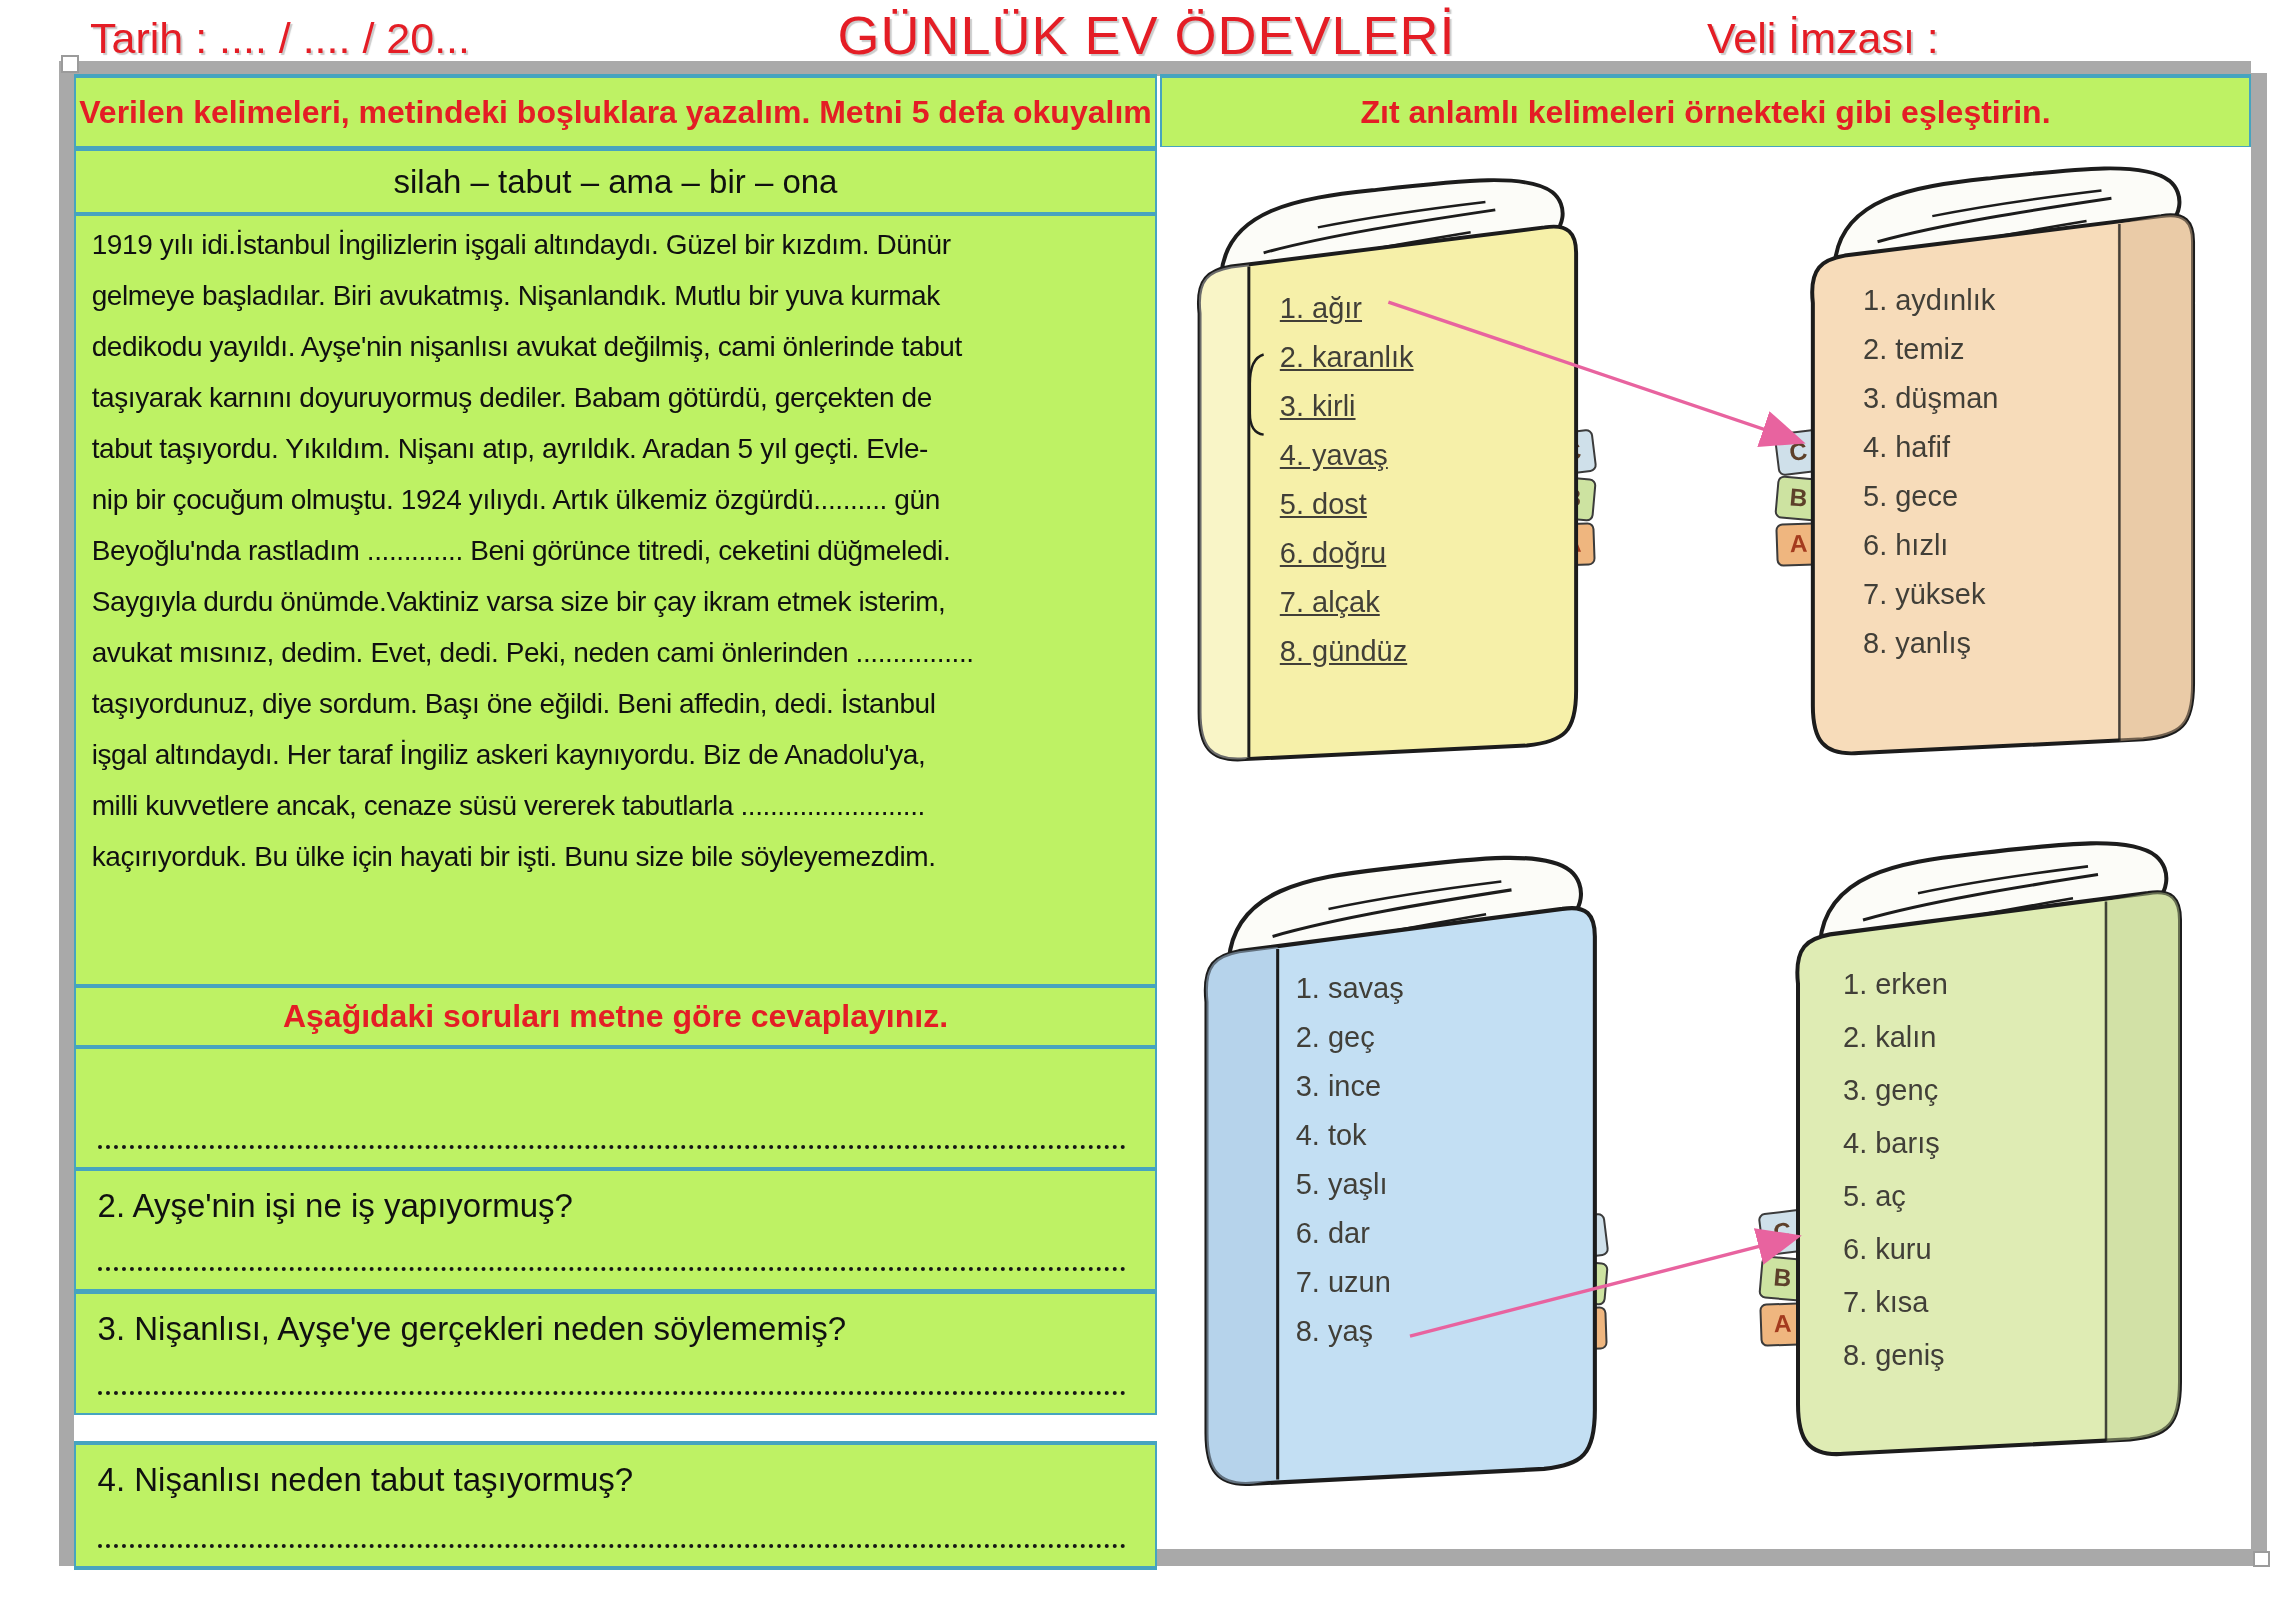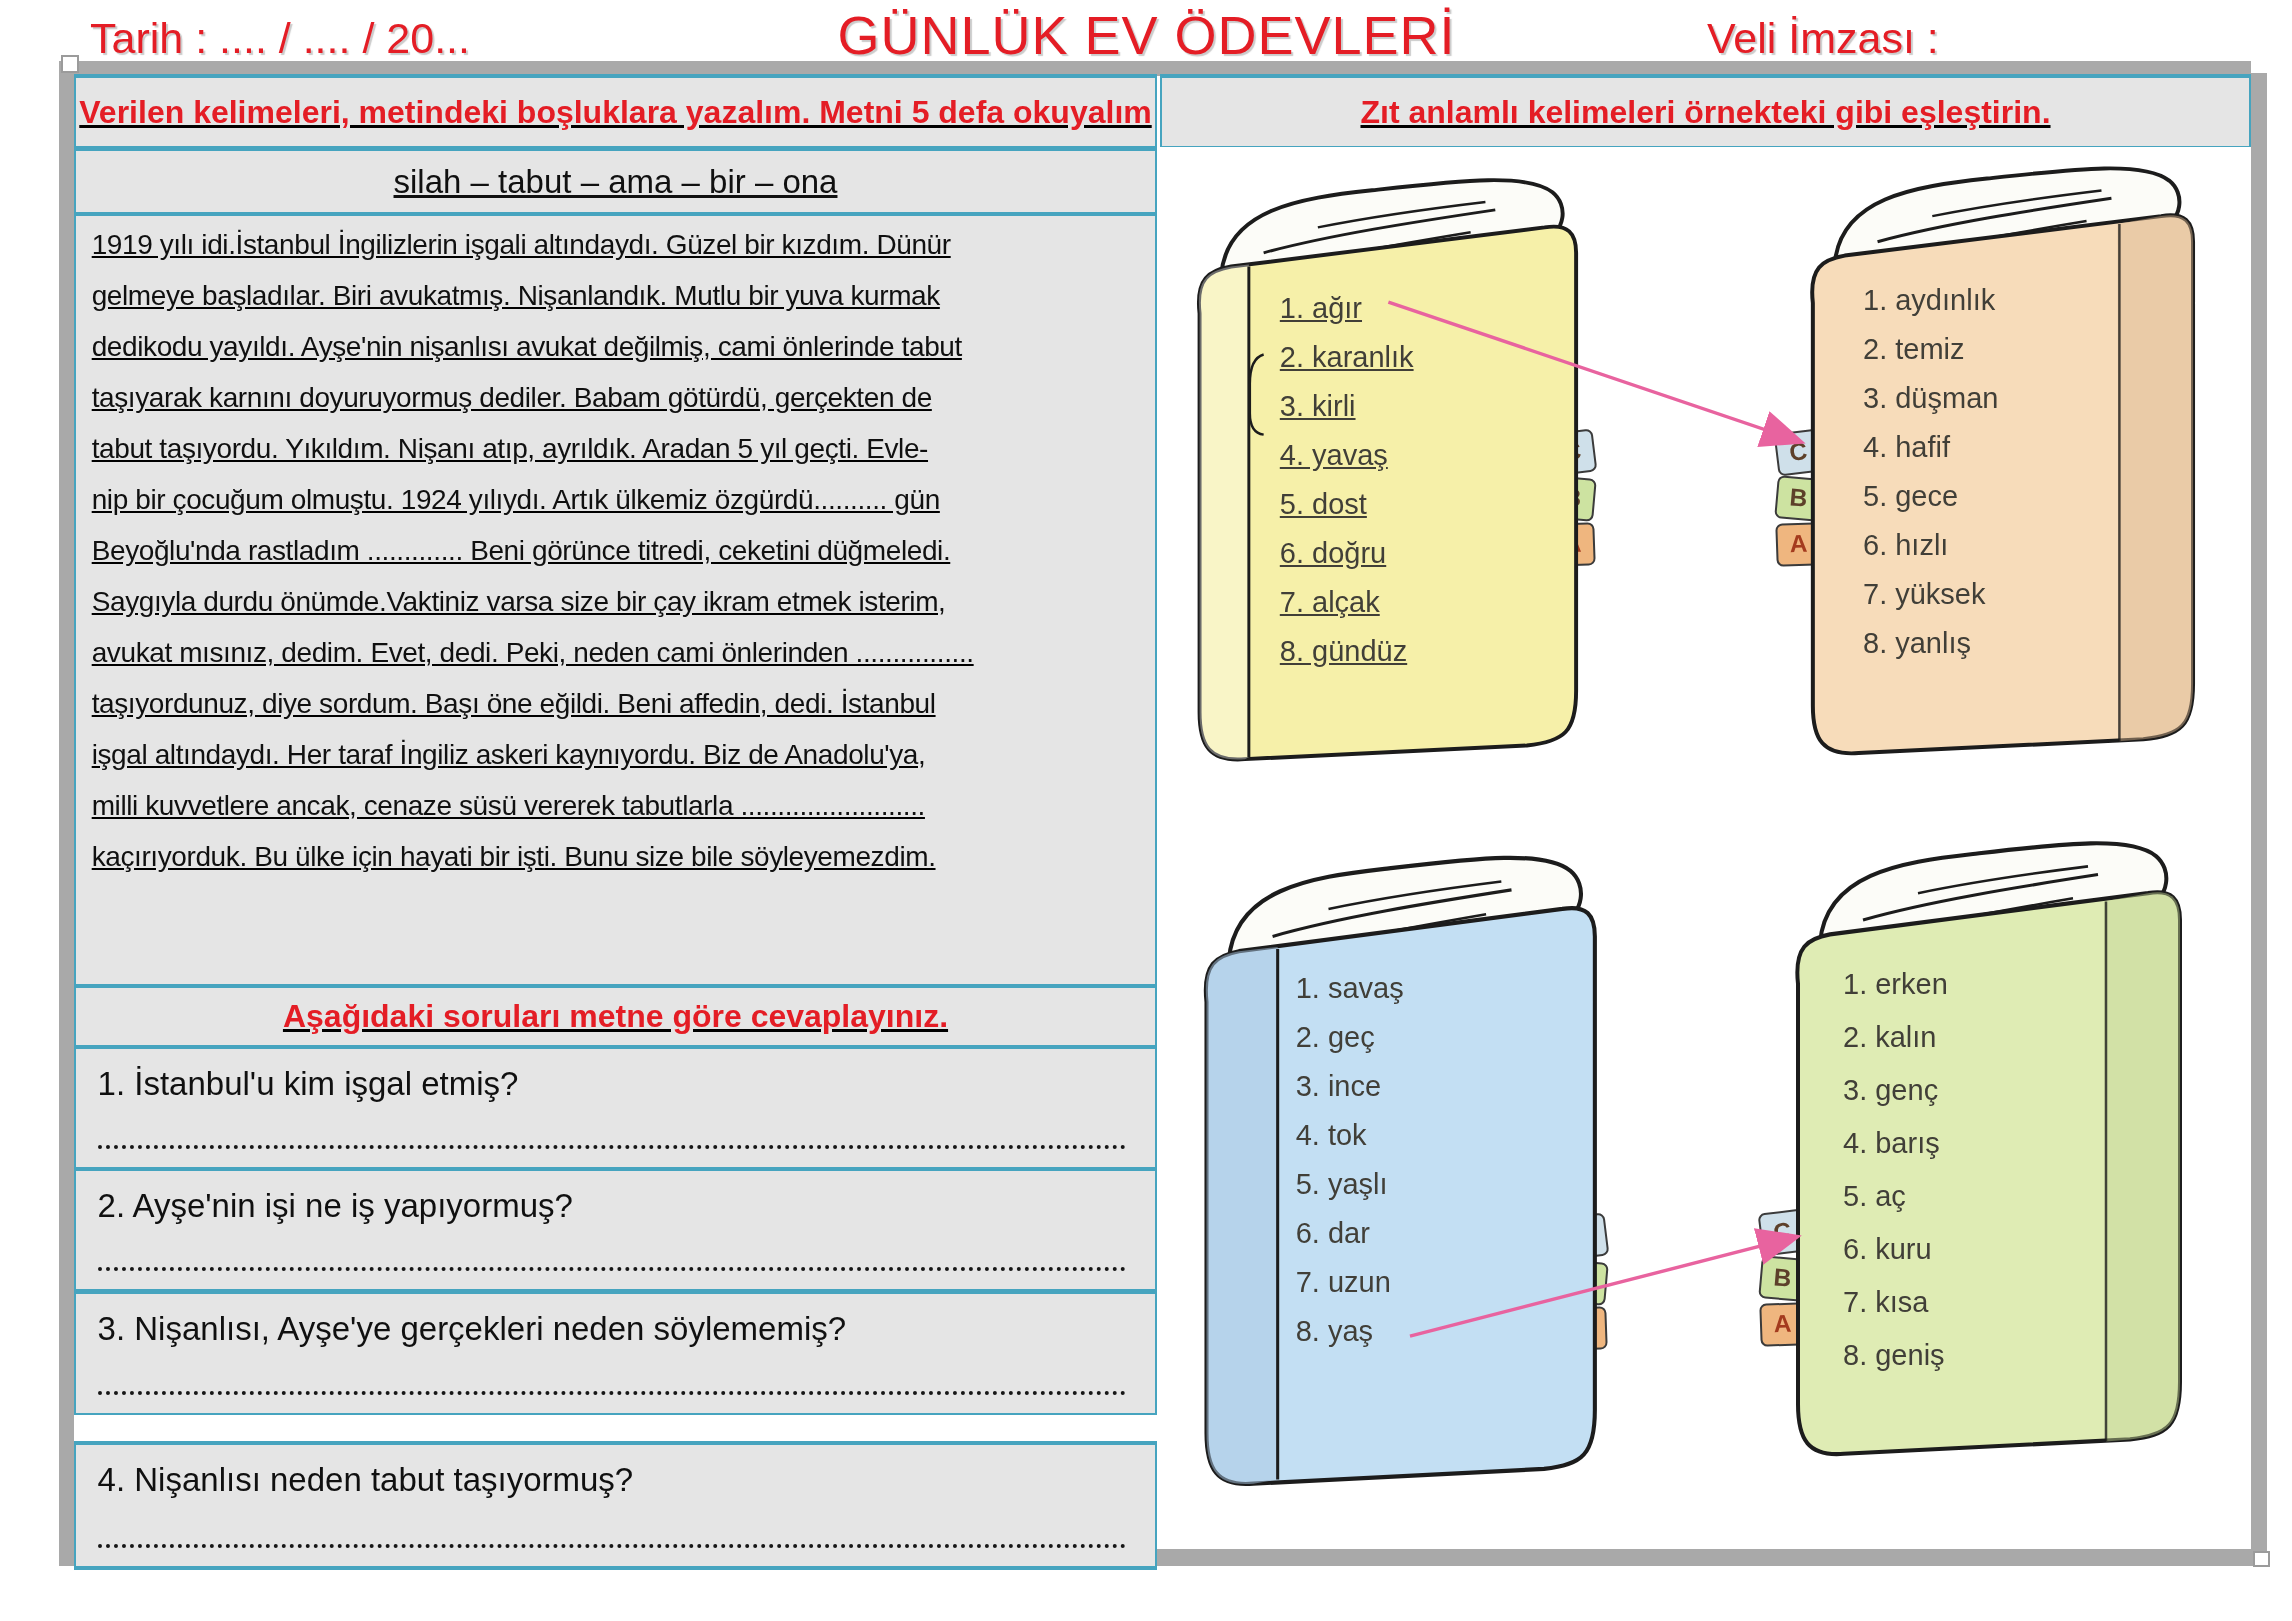--- a/index.html
+++ b/index.html
@@ -22,22 +22,22 @@
   #strip-bottom{left:59px;top:1549px;width:2208px;height:16.7px;}
   .handle{position:absolute;background:#fff;border:2px solid #9b9b9b;}
   #handle-tl{left:61px;top:55px;width:13.7px;height:13.7px;}
   #handle-br{left:2253px;top:1551px;width:12.7px;height:11.8px;}
   .tri{position:absolute;width:0;height:0;}
   #tri-tl{left:78px;top:78px;border-top:24.5px solid #9b9b9b;border-right:24.5px solid transparent;}
   #tri-tr{left:2199px;top:78px;border-top:24.5px solid #9b9b9b;border-left:24.5px solid transparent;}
   #tri-br{left:2205px;top:1522px;border-bottom:22.5px solid #9b9b9b;border-left:22.5px solid transparent;}
 
   
-  .sec{position:absolute;left:74px;width:1083px;background:#e5e5e5;box-sizing:border-box;
-       border:2px solid #46a4bf;border-top-width:4.9px;text-decoration:underline;}
+  .sec{position:absolute;left:74px;width:1083px;background:#bef264;box-sizing:border-box;
+       border:2px solid #46a4bf;border-top-width:4.9px;}
   .center-line{display:flex;align-items:center;justify-content:center;height:100%;}
   .red-text{color:#e41d25;font-weight:700;}
   #sec-instruction{top:74px;height:74px;font-size:32px;}
   #sec-wordbank{top:147px;height:67px;font-size:33px;color:#101010;}
   #sec-passage{top:212px;height:774px;padding:2.9px 9.8px 0 15.7px;}
   .pline{line-height:51px;font-size:28px;letter-spacing:-0.4px;color:#101010;white-space:nowrap;}
   #sec-qheader{top:984px;height:63px;font-size:32px;}
   .qbox{font-size:33px;color:#101010;}
   #sec-q1{top:1045px;height:124px;}
   #sec-q2{top:1167px;height:124px;}
@@ -104,21 +104,20 @@
   <div class="pline">işgal altındaydı. Her taraf İngiliz askeri kaynıyordu. Biz de Anadolu'ya,</div>
   <div class="pline">milli kuvvetlere ancak, cenaze süsü vererek tabutlarla .........................</div>
   <div class="pline">kaçırıyorduk. Bu ülke için hayati bir işti. Bunu size bile söyleyemezdim.</div>
 </div>
 
 <div class="sec" id="sec-qheader">
   <div class="center-line red-text">Aşağıdaki soruları metne göre cevaplayınız.</div>
 </div>
 
 <div class="sec qbox" id="sec-q1">
-  <div class="q-text">1. İstanbul'u kim işgal etmiş?</div>
   <div class="q-line"></div>
 </div>
 <div class="sec qbox" id="sec-q2">
   <div class="q-text">2. Ayşe'nin işi ne iş yapıyormuş?</div>
   <div class="q-line"></div>
 </div>
 <div class="sec qbox" id="sec-q3">
   <div class="q-text">3. Nişanlısı, Ayşe'ye gerçekleri neden söylememiş?</div>
   <div class="q-line"></div>
 </div>

